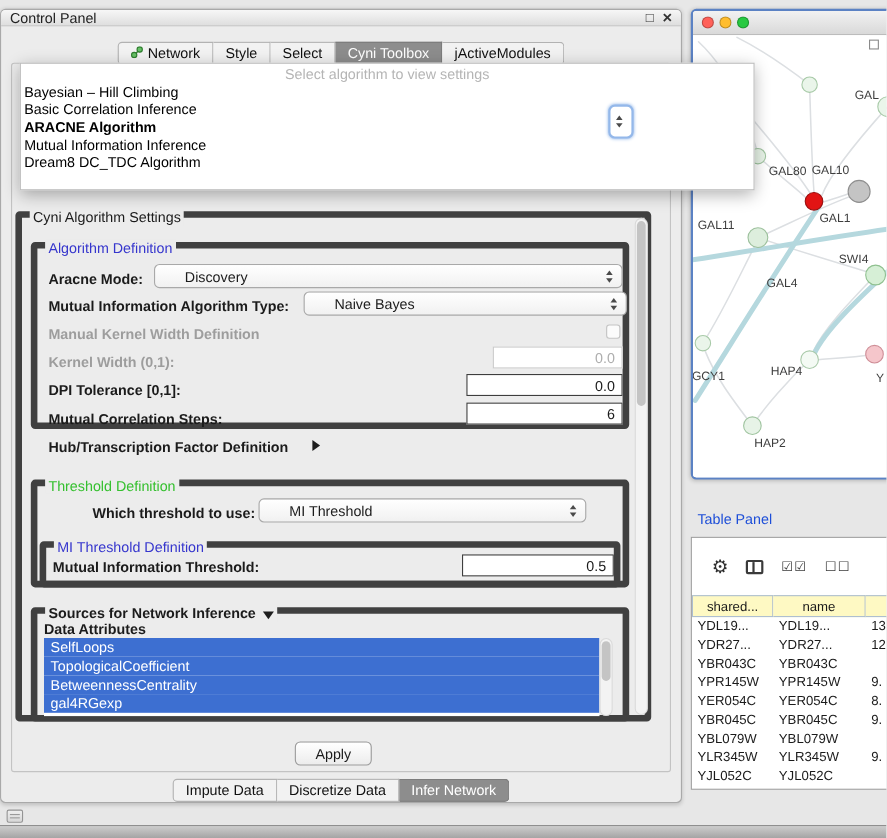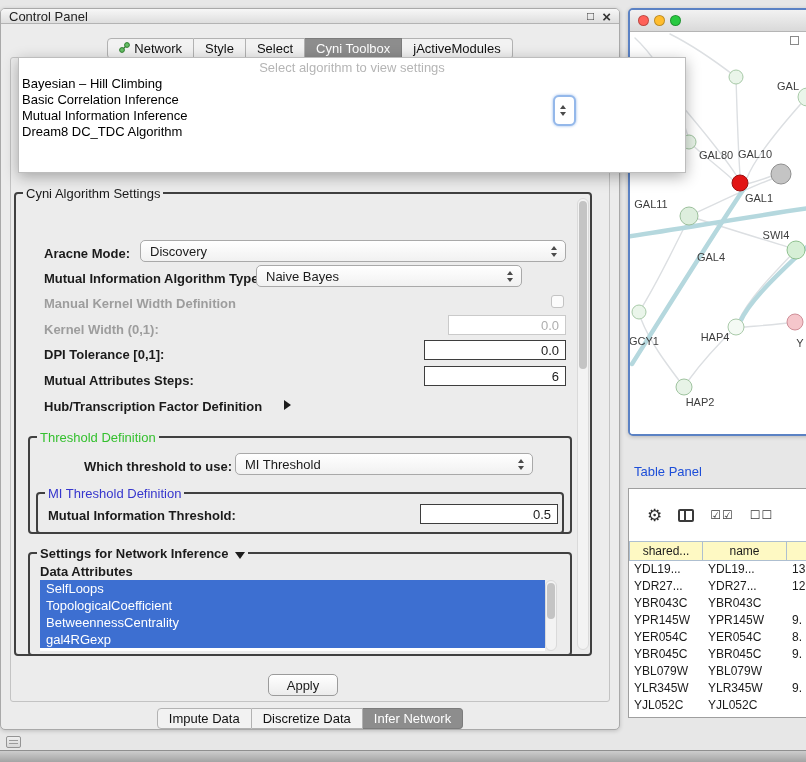--- a/index.html
+++ b/index.html
@@ -14,28 +14,28 @@
 .tab{display:flex;align-items:center;gap:4px;font-size:13px;padding:2px 11px;height:21px;background:#f2f2f2;border:1px solid #b2b2b2;border-left:none;color:#111;white-space:nowrap}
 .tab:first-child{border-left:1px solid #b2b2b2;border-radius:4px 0 0 4px}
 .tab:last-child{border-radius:0 4px 4px 0}
 .tab.selected{background:#8d8d8d;color:#fff;border-color:#7c7c7c}
 .frame{position:absolute;border:1px solid #c3c3c3;border-radius:3px}
 .popup{position:absolute;background:#fff;border:1px solid #bdbdbd;box-shadow:0 4px 14px rgba(0,0,0,.3);z-index:40;padding-top:1px}
 .dd-placeholder{height:17px;line-height:17px;text-align:center;color:#b5b5b5;font-size:13px}
 .dd-item{height:16px;line-height:16px;padding-left:3px;font-size:13px;color:#000}
 .dd-item.selected{font-weight:bold}
 .fragment{position:absolute;left:553px;top:95px;width:23px;height:31px;background:#fff;border:2px solid #94b8ea;border-radius:6px;box-shadow:0 0 3px #94b8ea;z-index:45;display:flex;align-items:center}
-.groupbox{position:absolute;border:2px solid #404040;border-radius:4px;z-index:2}
+.groupbox{position:absolute;border:6px solid #404040;border-radius:4px;z-index:2}
 .gb-title{position:absolute;top:-8px;left:7px;background:#ececec;padding:0 3px;font-size:13px;white-space:nowrap}
 .bold{font-weight:bold}
 .blue{color:#3636cd}
 .green{color:#35c02f}
 .lbl{position:absolute;font-size:13px;font-weight:bold;white-space:nowrap;z-index:3}
 .lbl.disabled{color:#9d9d9d}
-.combo{position:absolute;display:flex;align-items:center;height:22px;background:linear-gradient(#ffffff,#f1f1f1);border:1px solid #a9a9a9;border-radius:5px;font-size:13px;padding-left:9px;z-index:3}
+.combo{position:absolute;display:flex;align-items:center;height:22px;background:linear-gradient(#ffffff,#f1f1f1);border:1px solid #a9a9a9;border-radius:5px;font-size:13px;padding-left:27px;z-index:3}
 .updown{margin-left:auto;margin-right:7px;width:7px;height:11px;position:relative;flex:none}
 .updown::before{content:"";position:absolute;top:0;left:0;border-left:3.5px solid transparent;border-right:3.5px solid transparent;border-bottom:4.5px solid #4a4a4a}
 .updown::after{content:"";position:absolute;bottom:0;left:0;border-left:3.5px solid transparent;border-right:3.5px solid transparent;border-top:4.5px solid #4a4a4a}
 .field{position:absolute;height:20px;background:#fff;border:1px solid #3e3e3e;font-size:13px;text-align:right;padding:2px 6px 0 0;z-index:3}
 .field.disabled{border-color:#cacaca;color:#aeaeae}
 .checkbox{position:absolute;width:13px;height:13px;border:1.5px solid #c3c3c3;border-radius:3px;background:#fbfbfb;z-index:3}
 .tri-right{position:absolute;width:0;height:0;border-top:5px solid transparent;border-bottom:5px solid transparent;border-left:7px solid #1d1d1d;z-index:3}
 .tri-down{display:inline-block;width:0;height:0;border-left:5px solid transparent;border-right:5px solid transparent;border-top:7px solid #1d1d1d;margin-left:6px;position:relative;top:1px}
 .list{position:absolute;background:#fff;overflow:hidden;z-index:3}
 .list-item{height:17px;line-height:17px;background:#3d6fd1;color:#fff;font-size:13px;padding-left:6px;white-space:nowrap}
@@ -101,58 +101,62 @@
         <span>jActiveModules</span>
       </div>
     </div>
   <div class="frame" style="left:10px;top:57px;width:600px;height:645px"></div>
 
   <div class="popup" style="left:18px;top:57px;width:668px;height:116px">
     <div class="dd-placeholder">Select algorithm to view settings</div>
     <div>
         <div class="dd-item">Bayesian – Hill Climbing</div>
         <div class="dd-item">Basic Correlation Inference</div>
+        <div class="dd-item selected">ARACNE Algorithm</div>
         <div class="dd-item">Mutual Information Inference</div>
         <div class="dd-item">Dream8 DC_TDC Algorithm</div>
       </div>
   </div>
   <div class="fragment">
     <span class="updown"></span>
   </div>
 
   <div class="groupbox" style="left:14px;top:192px;width:578px;height:464px">
     <span class="gb-title">Cyni Algorithm Settings</span>
   </div>
   <div class="sbar" style="left:577px;top:198px;width:12px;height:452px">
     <div class="sthumb" style="left:1px;top:2px;width:8px;height:168px"></div>
   </div>
 
+  <div class="groupbox" style="left:28px;top:220px;width:544px;height:170px">
+    <span class="gb-title blue">Algorithm Definition</span>
+  </div>
 
   <div class="lbl" style="left:44px;top:246px">Aracne Mode:</div>
   <div class="combo" style="left:140px;top:240px;width:426px">
     <span>Discovery</span>
     <span class="updown"></span>
   </div>
 
   <div class="lbl" style="left:44px;top:271px">Mutual Information Algorithm Type:</div>
-  <div class="combo" style="left:256px;top:265px;width:266px">
+  <div class="combo" style="left:276px;top:265px;width:294px">
     <span>Naive Bayes</span>
     <span class="updown"></span>
   </div>
 
   <div class="lbl disabled" style="left:44px;top:296px">Manual Kernel Width Definition</div>
   <div class="checkbox" style="left:551px;top:295px"></div>
 
   <div class="lbl disabled" style="left:44px;top:322px">Kernel Width (0,1):</div>
   <div class="field disabled" style="left:448px;top:315px;width:118px">0.0</div>
 
   <div class="lbl" style="left:44px;top:347px">DPI Tolerance [0,1]:</div>
   <div class="field" style="left:424px;top:340px;width:142px">0.0</div>
 
-  <div class="lbl" style="left:44px;top:373px">Mutual Attributes Steps:</div>
+  <div class="lbl" style="left:44px;top:373px">Mutual Correlation Steps:</div>
   <div class="field" style="left:424px;top:366px;width:142px">6</div>
 
   <div class="lbl" style="left:44px;top:399px">Hub/Transcription Factor Definition</div>
   <div class="tri-right" style="left:284px;top:400px"></div>
 
   <div class="groupbox" style="left:28px;top:436px;width:544px;height:98px">
     <span class="gb-title green">Threshold Definition</span>
   </div>
   <div class="lbl" style="left:84px;top:459px">Which threshold to use:</div>
   <div class="combo" style="left:235px;top:453px;width:298px">
@@ -160,21 +164,21 @@
     <span class="updown"></span>
   </div>
 
   <div class="groupbox" style="left:36px;top:492px;width:528px;height:42px">
     <span class="gb-title blue">MI Threshold Definition</span>
   </div>
   <div class="lbl" style="left:48px;top:508px">Mutual Information Threshold:</div>
   <div class="field" style="left:420px;top:504px;width:138px">0.5</div>
 
   <div class="groupbox" style="left:28px;top:552px;width:544px;height:104px">
-    <span class="gb-title bold"><span>Settings for Network Inference</span><span class="tri-down"></span></span>
+    <span class="gb-title bold"><span>Sources for Network Inference</span><span class="tri-down"></span></span>
   </div>
   <div class="lbl" style="left:40px;top:564px">Data Attributes</div>
   <div class="list" style="left:40px;top:580px;width:505px;height:71px">
       <div class="list-item">SelfLoops</div>
       <div class="list-item">TopologicalCoefficient</div>
       <div class="list-item">BetweennessCentrality</div>
       <div class="list-item">gal4RGexp</div>
     </div>
   <div class="sbar" style="left:545px;top:580px;width:12px;height:71px">
     <div class="sthumb" style="left:1px;top:2px;width:8px;height:36px"></div>

